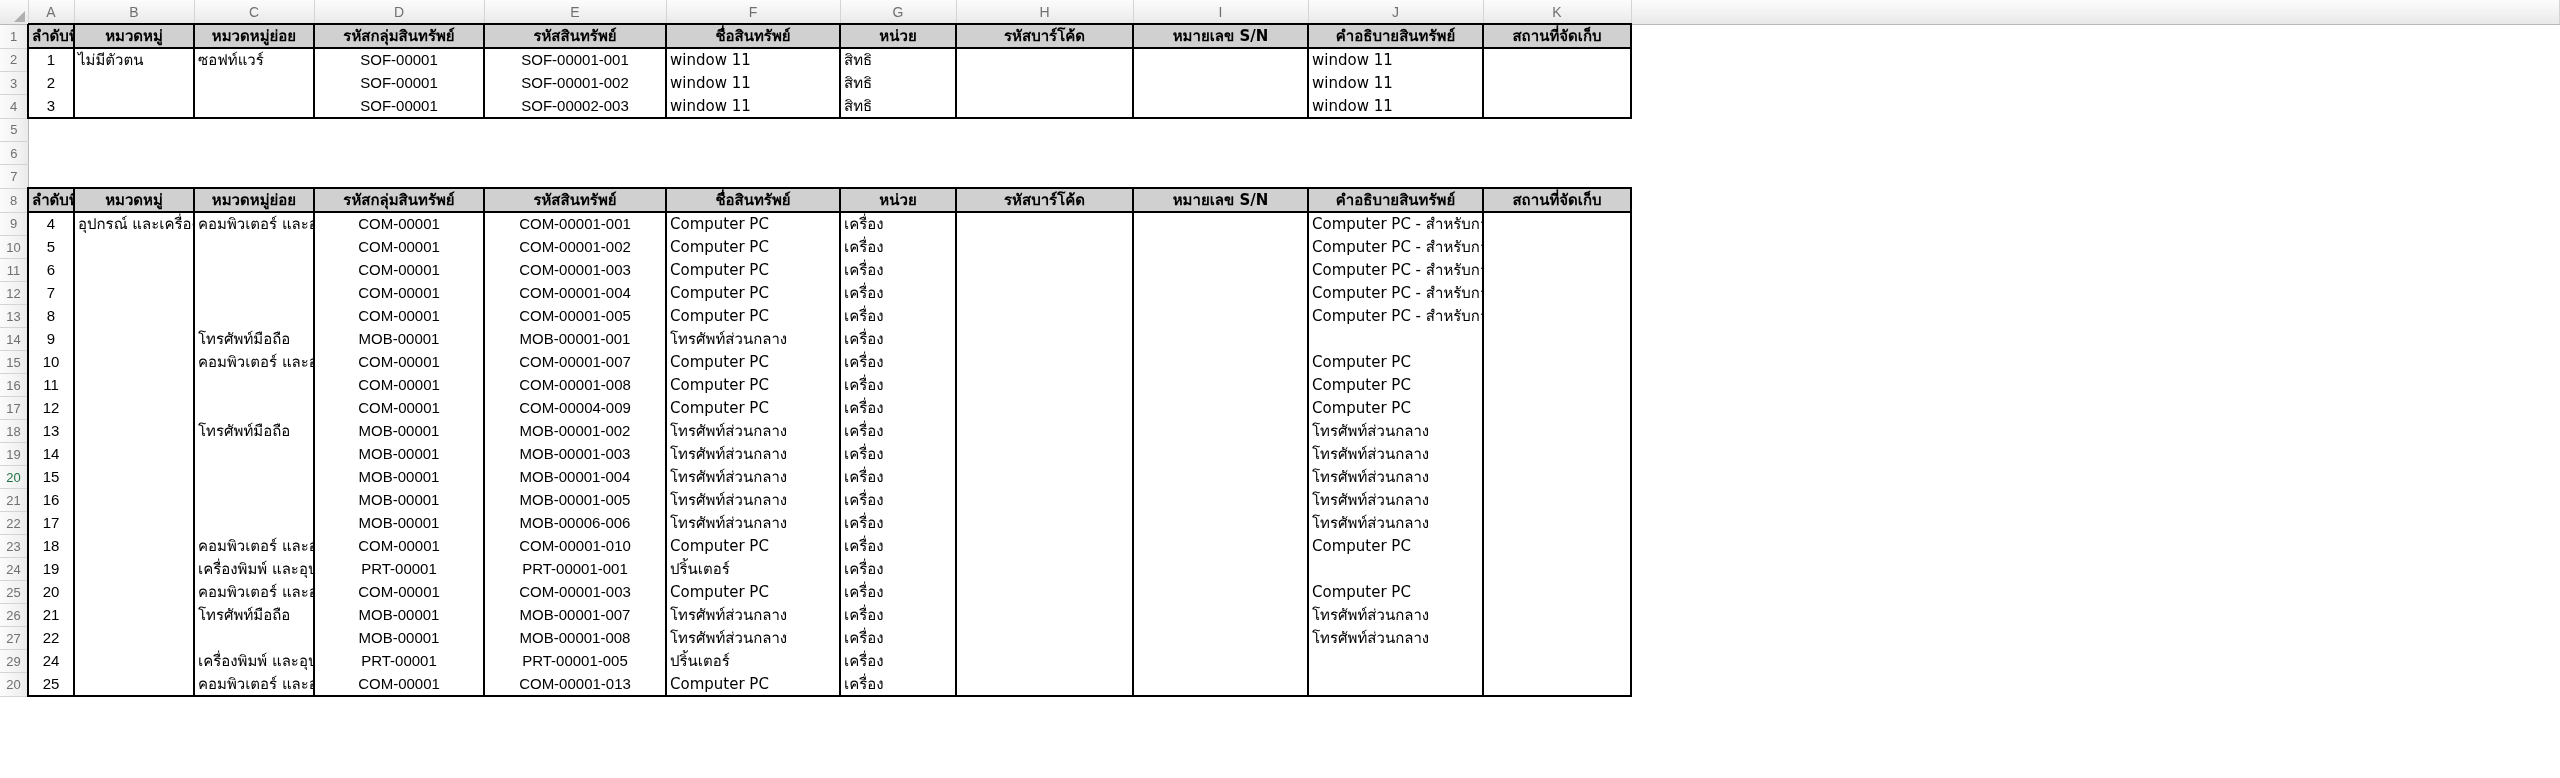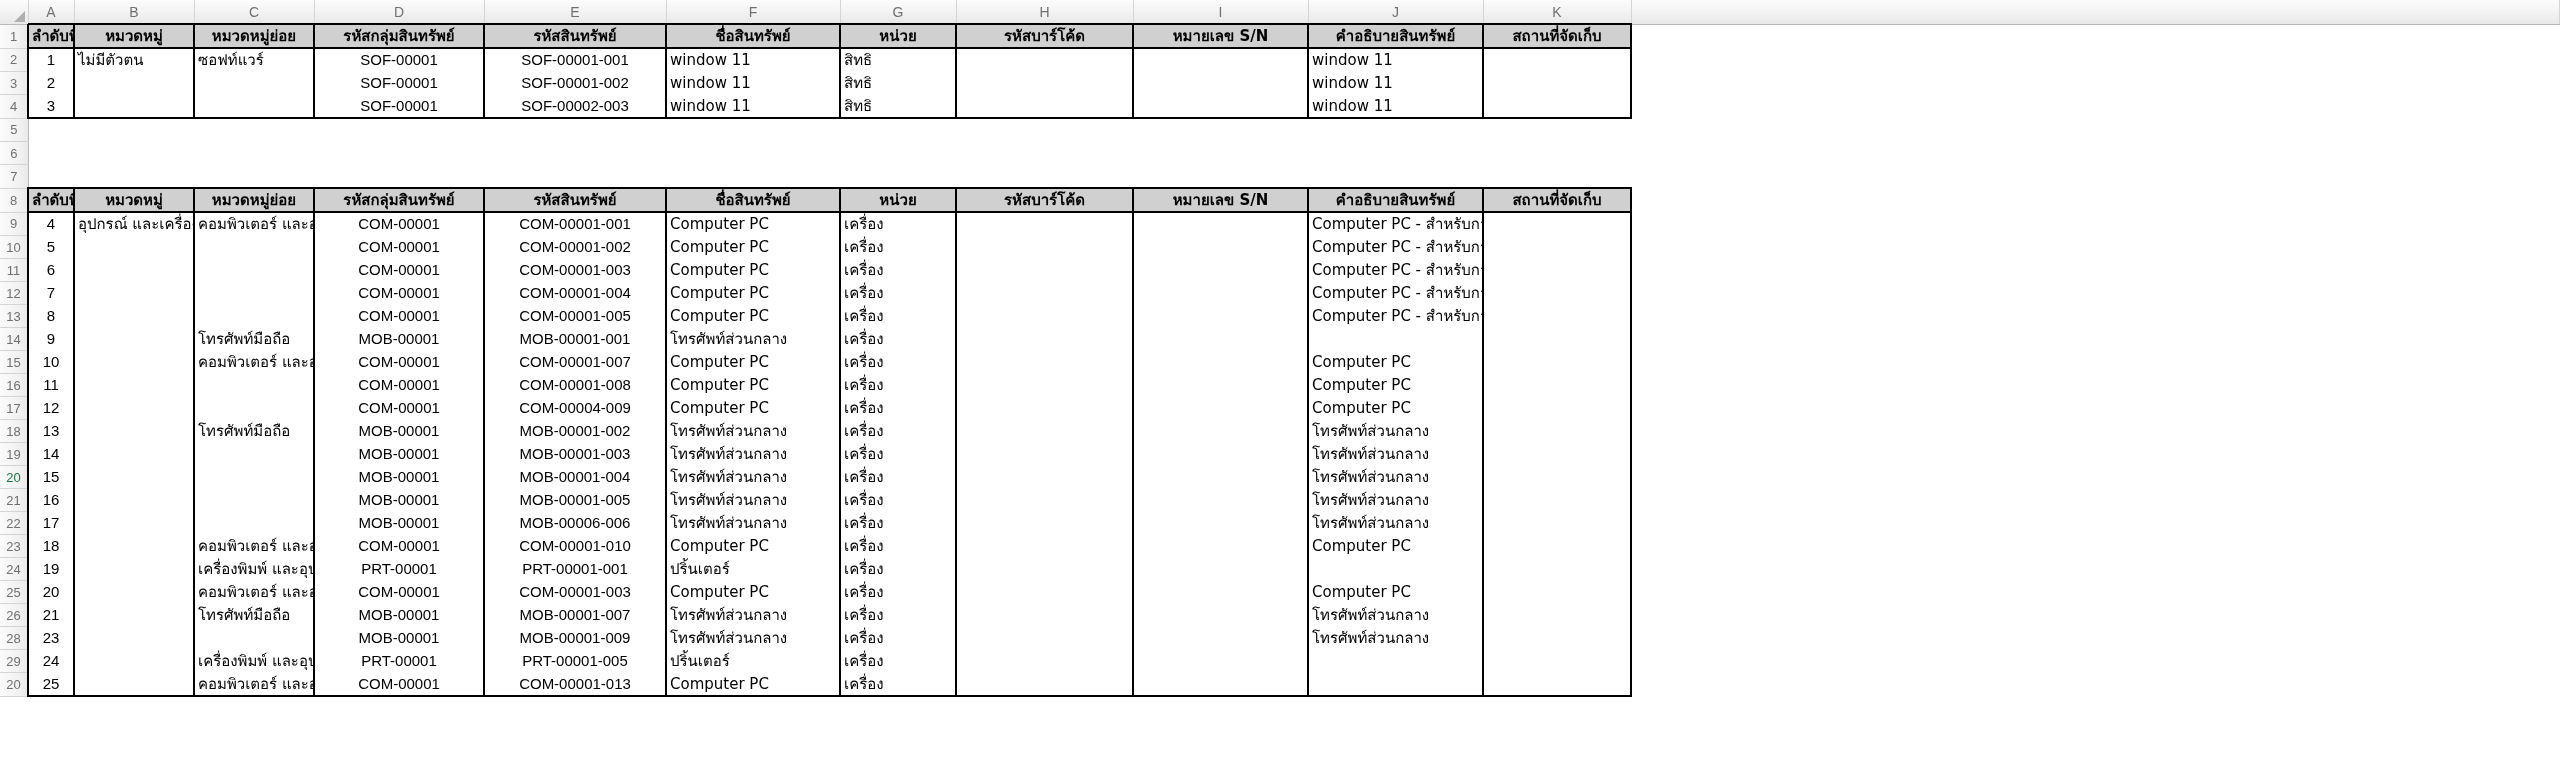--- a/index.html
+++ b/index.html
@@ -552,26 +552,26 @@
           <td class="cell tb ctr">MOB-00001-007</td>
           <td class="cell tb left thai">โทรศัพท์ส่วนกลาง</td>
           <td class="cell tb left thai">เครื่อง</td>
           <td class="cell tb left thai"></td>
           <td class="cell tb left thai"></td>
           <td class="cell tb left thai">โทรศัพท์ส่วนกลาง</td>
           <td class="cell tb left thai"></td>
           <td class="cell blank"></td>
         </tr>
         <tr>
-          <td class="rowhead">28</td>
-          <td class="cell tb ctr tb-l">23</td>
-          <td class="cell tb left thai"></td>
-          <td class="cell tb left thai"></td>
-          <td class="cell tb ctr">MOB-00001</td>
-          <td class="cell tb ctr">MOB-00001-009</td>
+          <td class="rowhead">27</td>
+          <td class="cell tb ctr tb-l">22</td>
+          <td class="cell tb left thai"></td>
+          <td class="cell tb left thai"></td>
+          <td class="cell tb ctr">MOB-00001</td>
+          <td class="cell tb ctr">MOB-00001-008</td>
           <td class="cell tb left thai">โทรศัพท์ส่วนกลาง</td>
           <td class="cell tb left thai">เครื่อง</td>
           <td class="cell tb left thai"></td>
           <td class="cell tb left thai"></td>
           <td class="cell tb left thai">โทรศัพท์ส่วนกลาง</td>
           <td class="cell tb left thai"></td>
           <td class="cell blank"></td>
         </tr>
         <tr>
           <td class="rowhead">29</td>

